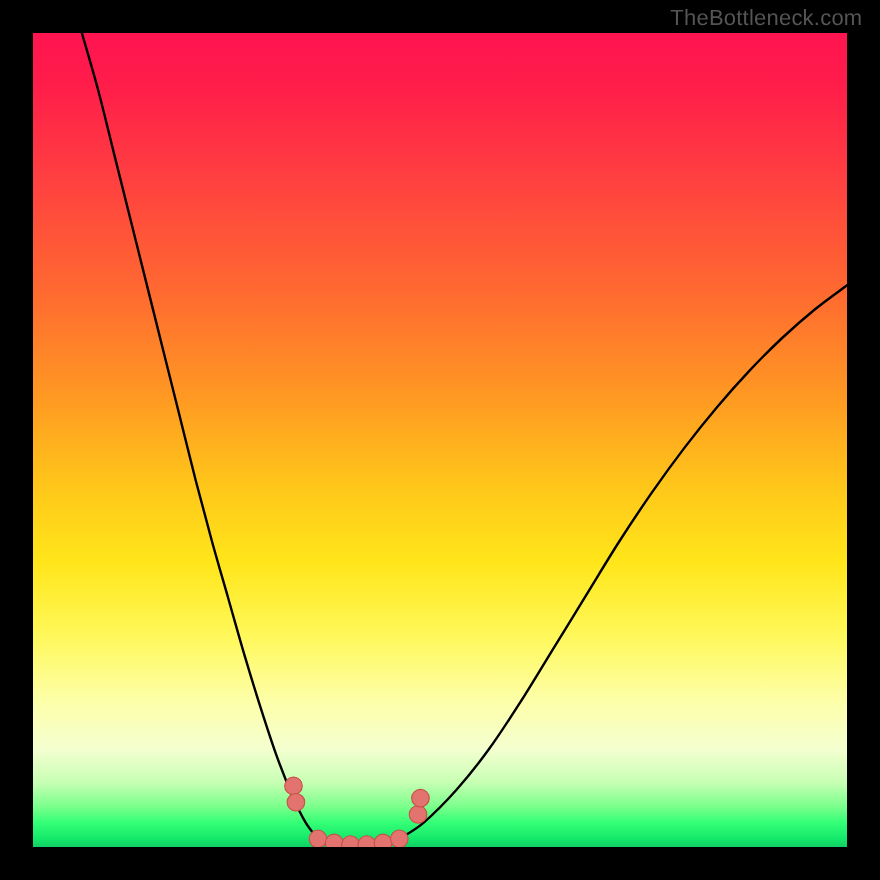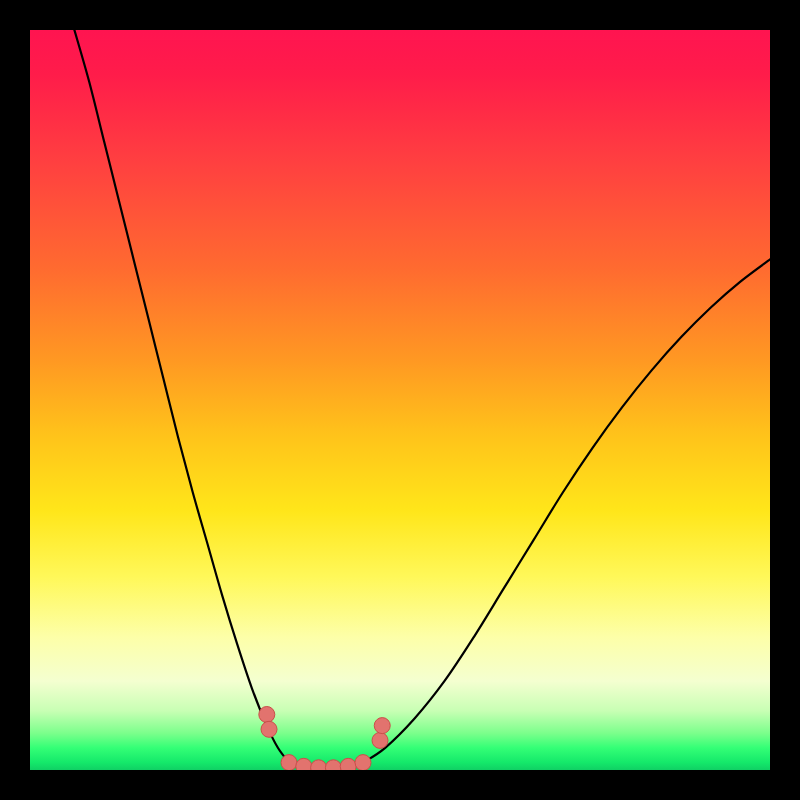--- a/index.html
+++ b/index.html
@@ -77,14 +77,15 @@
           <circle cx="288.60" cy="737.78" r="8" fill="#e2736e" stroke="#c94f49" stroke-width="1"></circle>
           <circle cx="303.40" cy="737.78" r="8" fill="#e2736e" stroke="#c94f49" stroke-width="1"></circle>
           <circle cx="318.20" cy="736.30" r="8" fill="#e2736e" stroke="#c94f49" stroke-width="1"></circle>
           <circle cx="333.00" cy="732.60" r="8" fill="#e2736e" stroke="#c94f49" stroke-width="1"></circle>
           <circle cx="350.02" cy="710.40" r="8" fill="#e2736e" stroke="#c94f49" stroke-width="1"></circle>
           <circle cx="352.24" cy="695.60" r="8" fill="#e2736e" stroke="#c94f49" stroke-width="1"></circle>
         </g>
     </svg>
   </div>
 
+  <div class="watermark">TheBottleneck.com</div>
 
 </div>
 
 </body></html>

